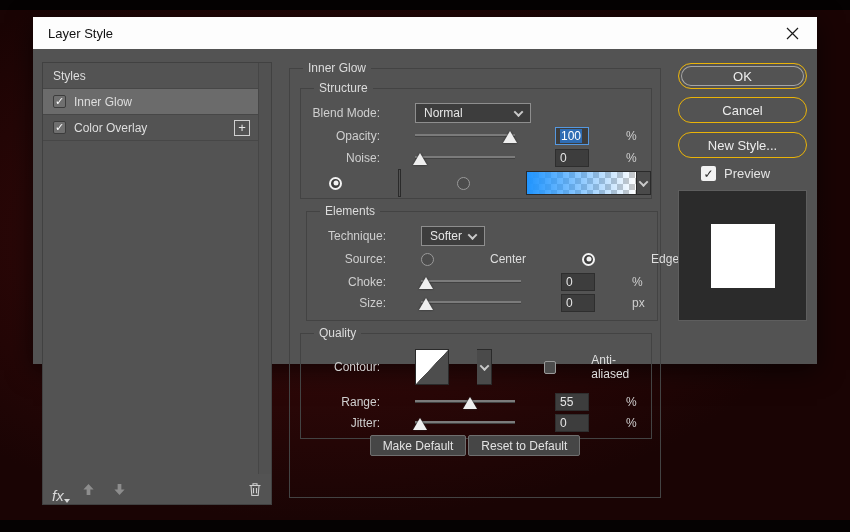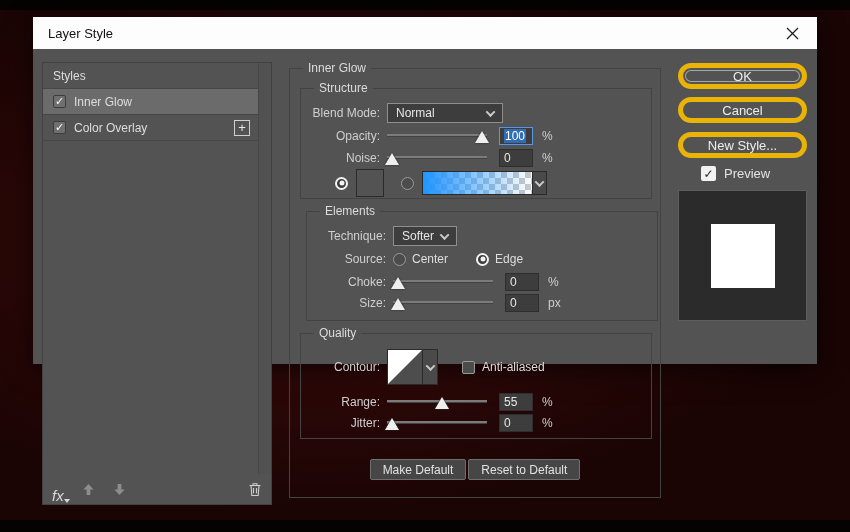--- a/index.html
+++ b/index.html
@@ -44,21 +44,21 @@
     border-left:3px solid transparent; border-right:3px solid transparent; border-top:4px solid #d8d8d8; }
   .arrow-btn { cursor:pointer; display:flex; }
   .trash-btn { margin-left:auto; cursor:pointer; display:flex; }
 
   
   .groupbox { position:absolute; border:1px solid #434343; }
   .legend { position:absolute; top:-8px; left:13px; background:#535353; padding:0 5px;
     color:#dcdcdc; font-size:12px; }
   .main-panel { left:256px; top:19px; width:372px; height:430px; }
 
-  .row { display:flex; align-items:center; position:absolute; left:0; width:100%; }
+  .row { display:flex; align-items:center; position:absolute; left:0; width:100%;gap:28px; }
   .lab { width:86px; text-align:right; color:#cfcfcf; padding-right:7px; flex:0 0 auto; }
   .dropdown { height:20px; background:#3d3d3d; border:1px solid #8e8e8e; color:#e6e6e6;
     display:flex; align-items:center; padding:0 8px; cursor:pointer; }
   .dropdown .dd-label { flex:1; }
   .chev { width:7px; height:7px; border-right:2px solid #c9c9c9; border-bottom:2px solid #c9c9c9;
     transform:rotate(45deg) translate(-1px,-1px); flex:0 0 auto; }
   .slider { position:relative; width:100px; height:16px; flex:0 0 auto; cursor:pointer; }
   .slider .track { position:absolute; left:0; right:0; top:6px; height:3px; background:#7b7b7b;
     border-bottom:1px solid #424242; }
   .slider .handle { position:absolute; top:3px; width:0; height:0; transform:translateX(-50%);
@@ -90,21 +90,21 @@
   .contour-dd { width:15px; height:36px; border:1px solid #2a2a2a; border-left:none; background:#4a4a4a;
     display:flex; align-items:center; justify-content:center; cursor:pointer; }
   .aa-cb { width:13px; height:13px; border:1px solid #9a9a9a; border-radius:2px; background:#4c4c4c;
     margin:0 7px 0 24px; cursor:pointer; }
 
   .def-btn { background:#464646; border:1px solid #6f6f6f; border-radius:2px; color:#e2e2e2;
     font-size:12px; height:21px; padding:0 12px; display:flex; align-items:center; cursor:pointer;
     font-family:"Liberation Sans",sans-serif; }
 
   
-  .pill { position:absolute; left:645px; width:129px; height:26px; border:5px solid #eab308;
+  .pill { position:absolute; left:645px; width:129px; height:26px; border:1px solid #eab308;
     border-radius:13px; color:#ececec; font-size:13px; display:flex; align-items:center;
     justify-content:center; cursor:pointer; background:transparent; }
   .pill.default { box-shadow:inset 0 0 0 2px #535353, inset 0 0 0 3px #a5a5a5; }
   .preview-row { position:absolute; left:668px; top:117px; display:flex; align-items:center; gap:8px; }
   .pv-cb { width:15px; height:15px; background:#f2f2f2; border-radius:2px; color:#2b2b2b;
     font-size:12px; display:flex; align-items:center; justify-content:center; cursor:pointer; }
   .pv-cb .tick { display:none; }
   .pv-cb.checked .tick { display:block; }
   .preview-label { color:#e4e4e4; font-size:13px; }
   .thumb { position:absolute; left:645px; top:141px; width:129px; height:131px;
@@ -294,21 +294,21 @@
             <span class="track"></span>
             <span class="handle" style="left: 5%;"></span>
           </span>
           <span class="valbox">
               <span class="vtext">0</span>
             </span>
           <span class="unit">%</span>
         </div>
       </div>
 
-      <div class="row" style="top:390px; justify-content:center; gap:2px;">
+      <div class="row" style="top:366px; justify-content:center; gap:2px;">
         <button class="def-btn">Make Default</button>
         <button class="def-btn">Reset to Default</button>
       </div>
     </div>
 
     <div class="pill default" style="top:14px;">OK</div>
     <div class="pill" style="top:83px;">New Style...</div>
     <div class="pill" style="top:48px;">Cancel</div>
 
     <div class="preview-row">

